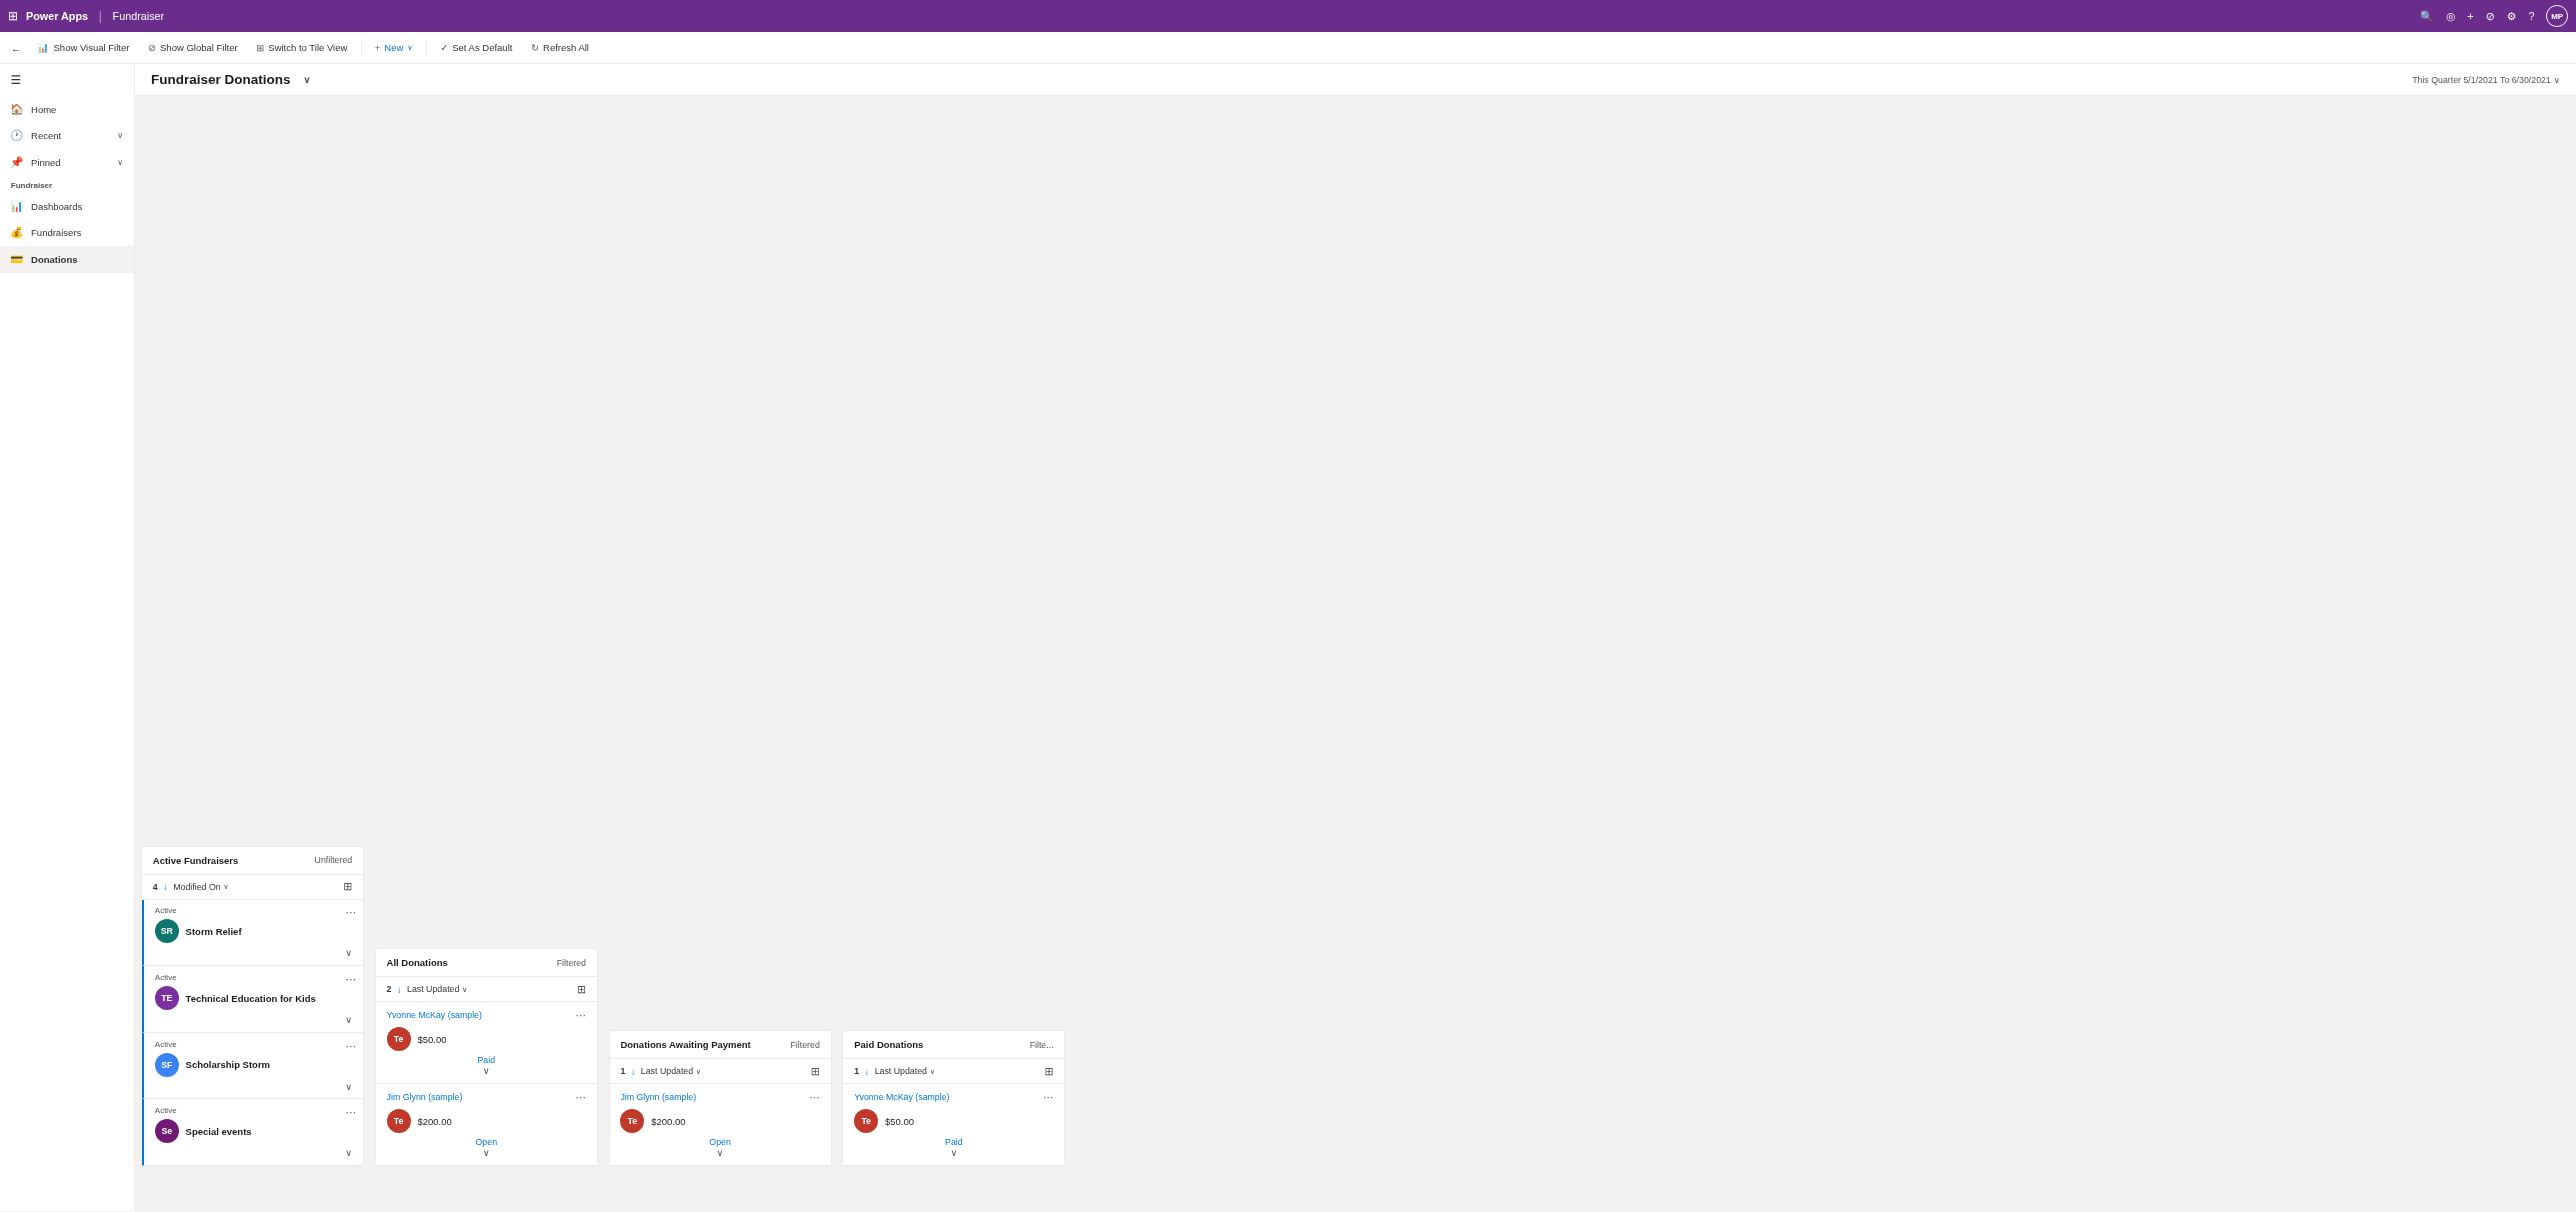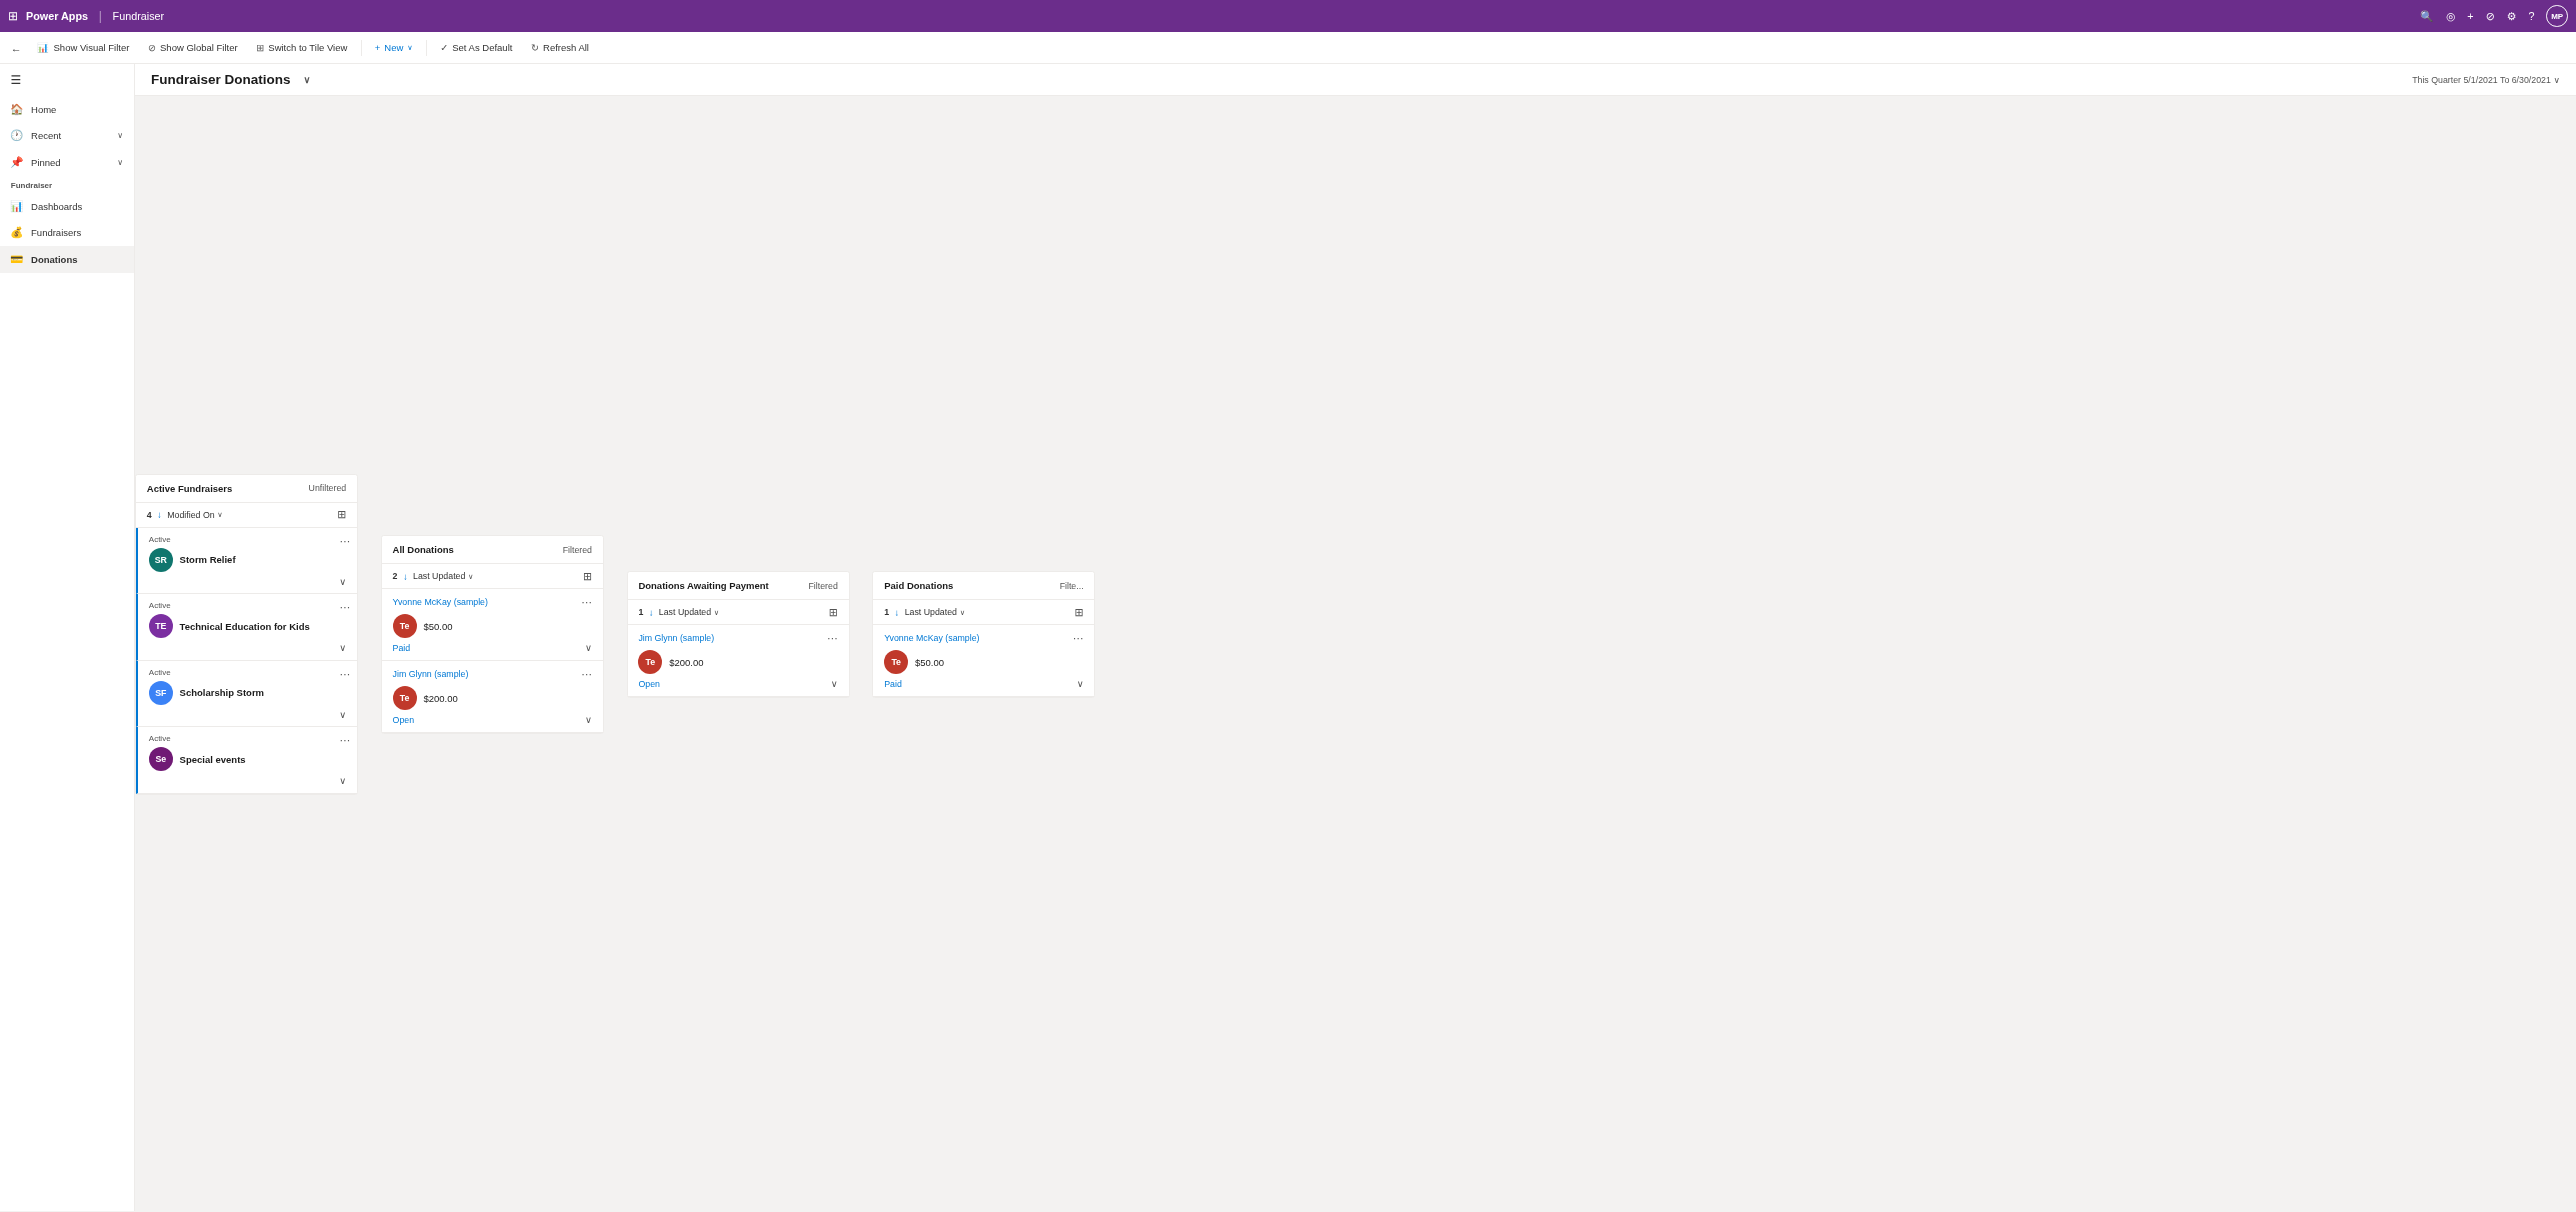--- a/index.html
+++ b/index.html
@@ -111,24 +111,24 @@
       display: flex; align-items: center; gap: 13px;
       font-size: 13.5px; font-weight: 600; color: #1b1b1b;
       cursor: pointer;
     }
     .page-title-chevron { font-size: 9.5px; color: #555; }
     .page-header-right { font-size: 8.8px; color: #555; display: flex; align-items: center; gap: 2.7px; }
 
     
     .kanban-board {
       display: flex;
-      gap: 12px;
-      padding: 0;
+      gap: 0;
+      padding: 6px;
       min-height: calc(100vh - 135px);
-      align-items: center;
+      align-items: flex-end;
     }
 
     
     .kanban-col {
       background: white;
       border: 0.7px solid #edebe9;
       border-radius: 2.7px;
       width: 223px;
       min-width: 223px;
       margin-right: 10.8px;
@@ -179,21 +179,21 @@
     .donation-card {
       padding: 6.8px 10.8px;
       border-bottom: 0.7px solid #edebe9;
       position: relative;
     }
     .donation-card-header { display: flex; align-items: center; justify-content: space-between; margin-bottom: 5.4px; }
     .donation-name { font-size: 8.8px; color: #0078d4; cursor: pointer; }
     .donation-more { font-size: 10.8px; color: #555; cursor: pointer; }
     .donation-body { display: flex; align-items: center; gap: 6.8px; }
     .donation-amount { font-size: 9.5px; font-weight: 500; color: #1b1b1b; }
-    .donation-footer { display: flex; align-items: center; justify-content: space-between; margin-top: 4px; }
+    .donation-footer { display: flex; align-items: center; justify-content: space-between; margin-top: 4px; flex-direction: column; }
     .donation-status-paid { font-size: 8.8px; color: #0078d4; cursor: pointer; }
     .donation-status-open { font-size: 8.8px; color: #0078d4; cursor: pointer; }
     .donation-expand { font-size: 9.5px; color: #555; cursor: pointer; }
   </style>
 </head>
 <body>
 
 <div class="top-bar">
   <span class="top-bar-grid-icon">⊞</span>
   <span class="top-bar-app-name">Power Apps</span>

